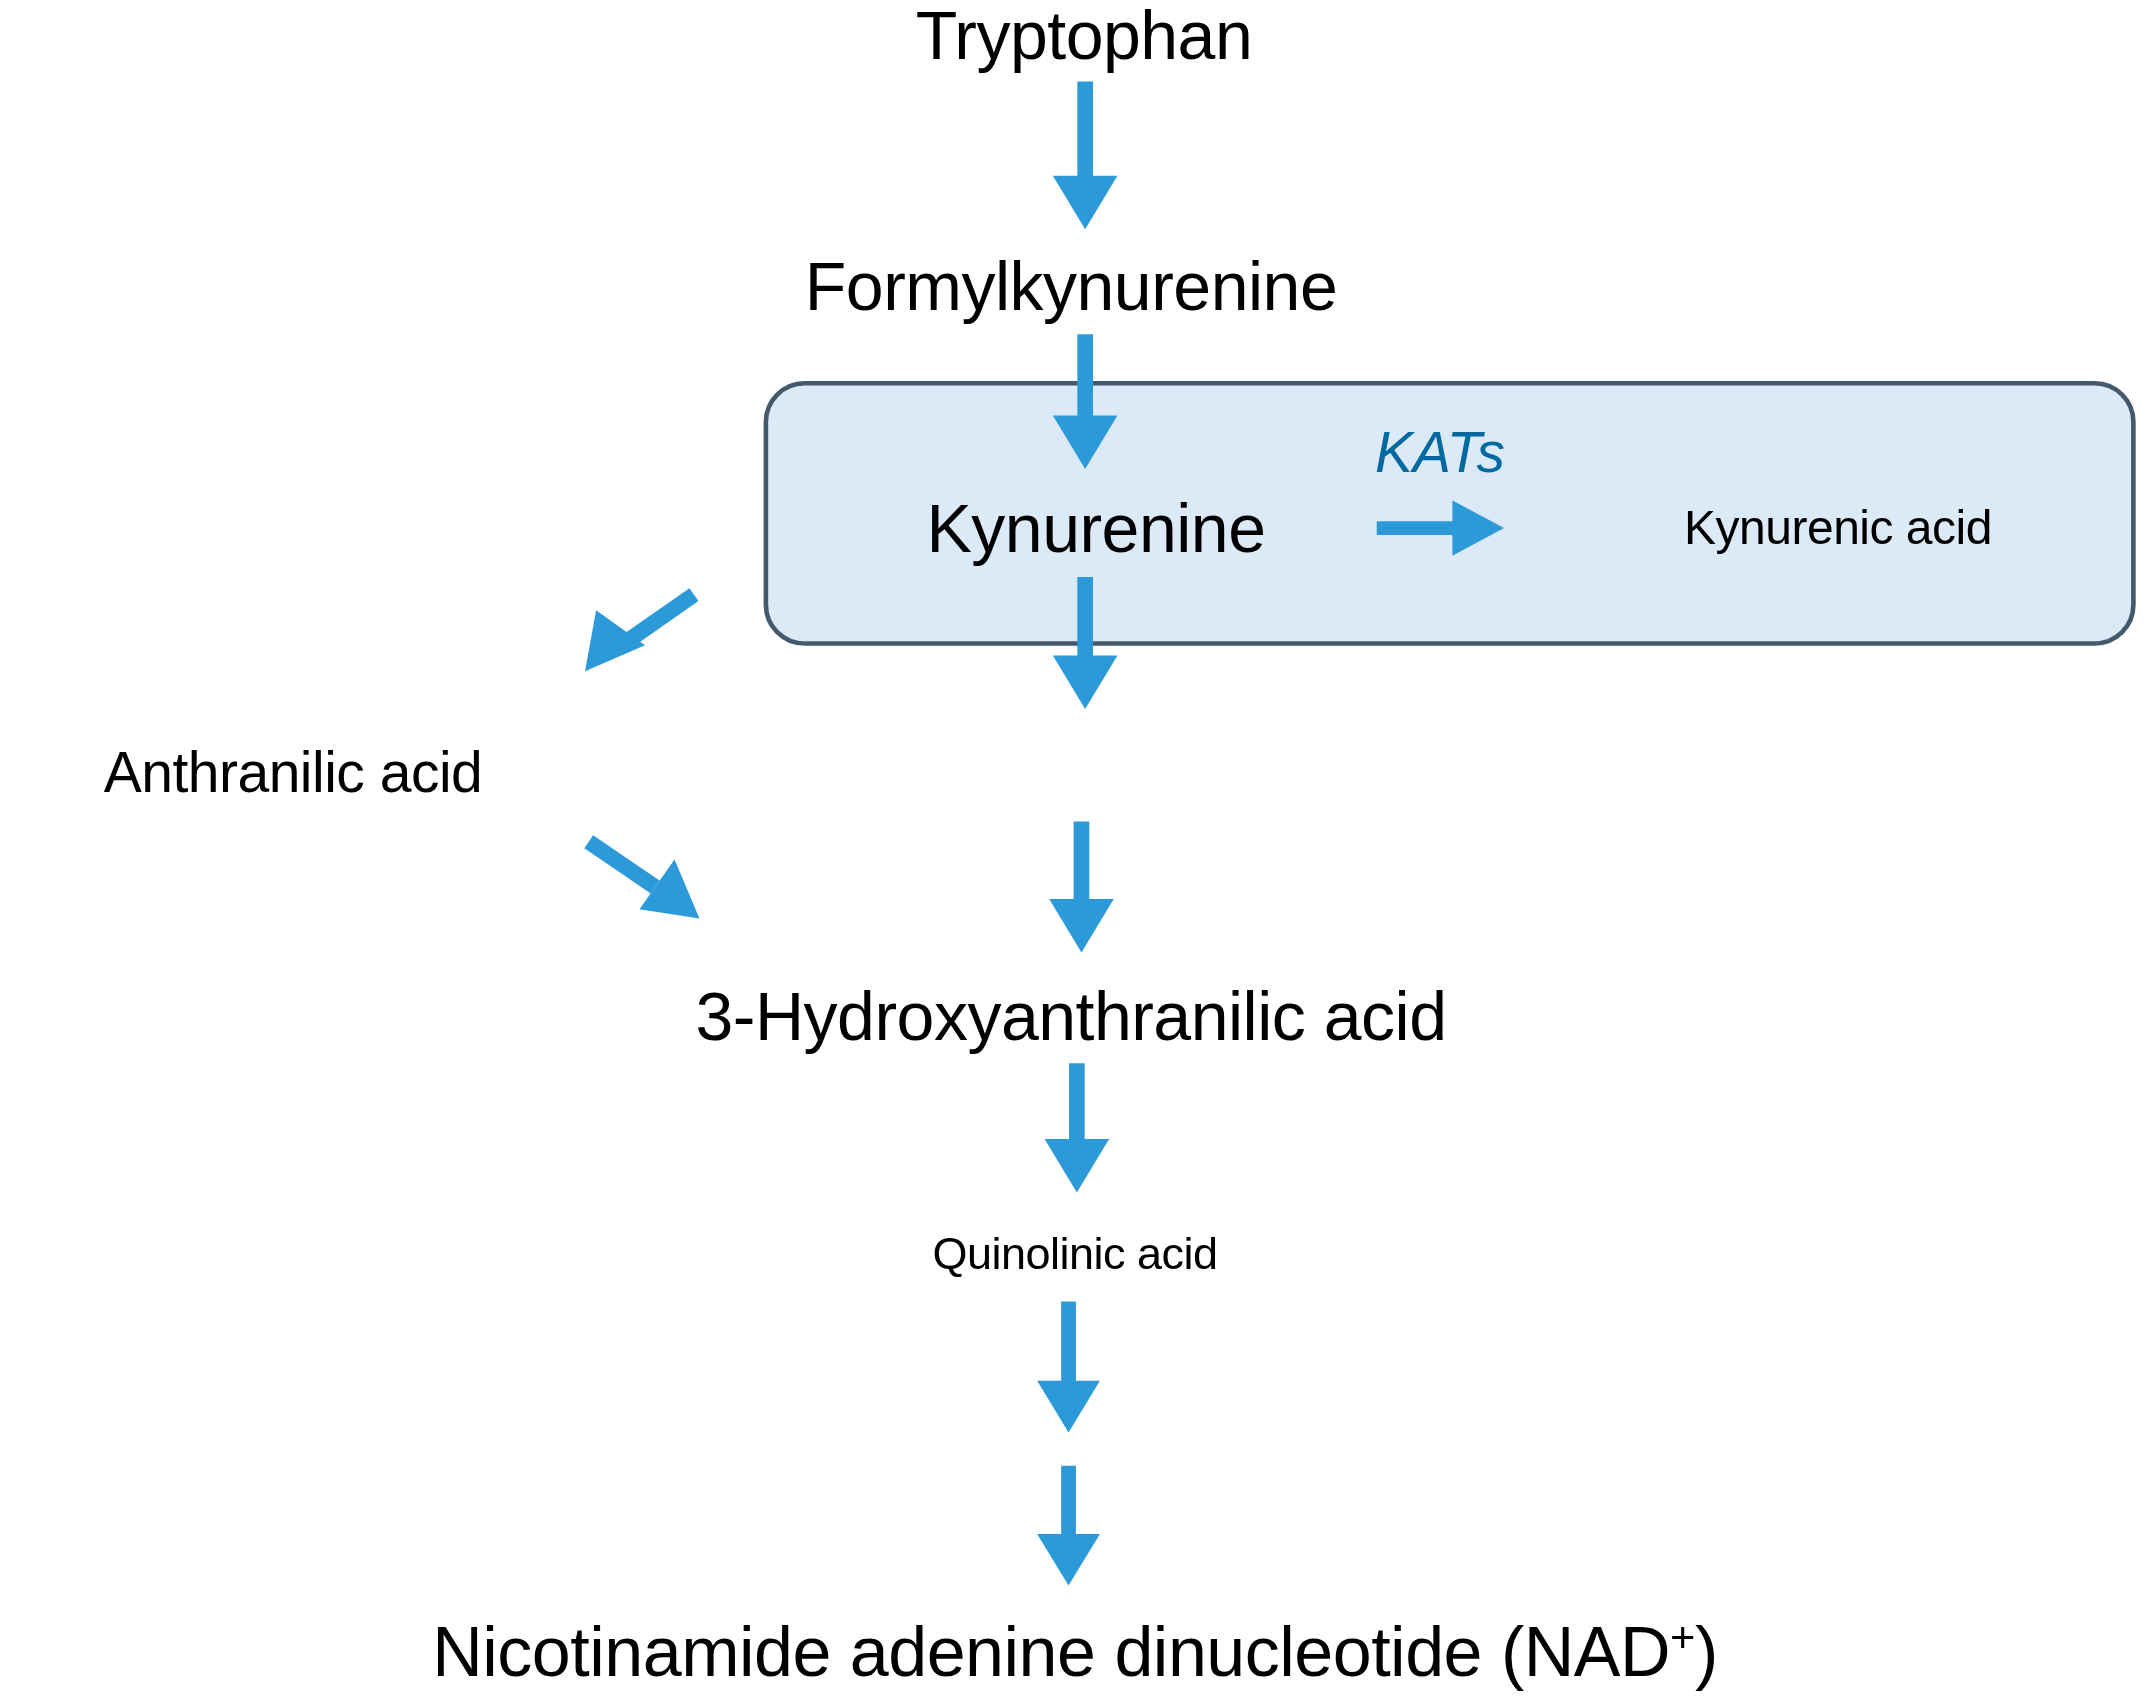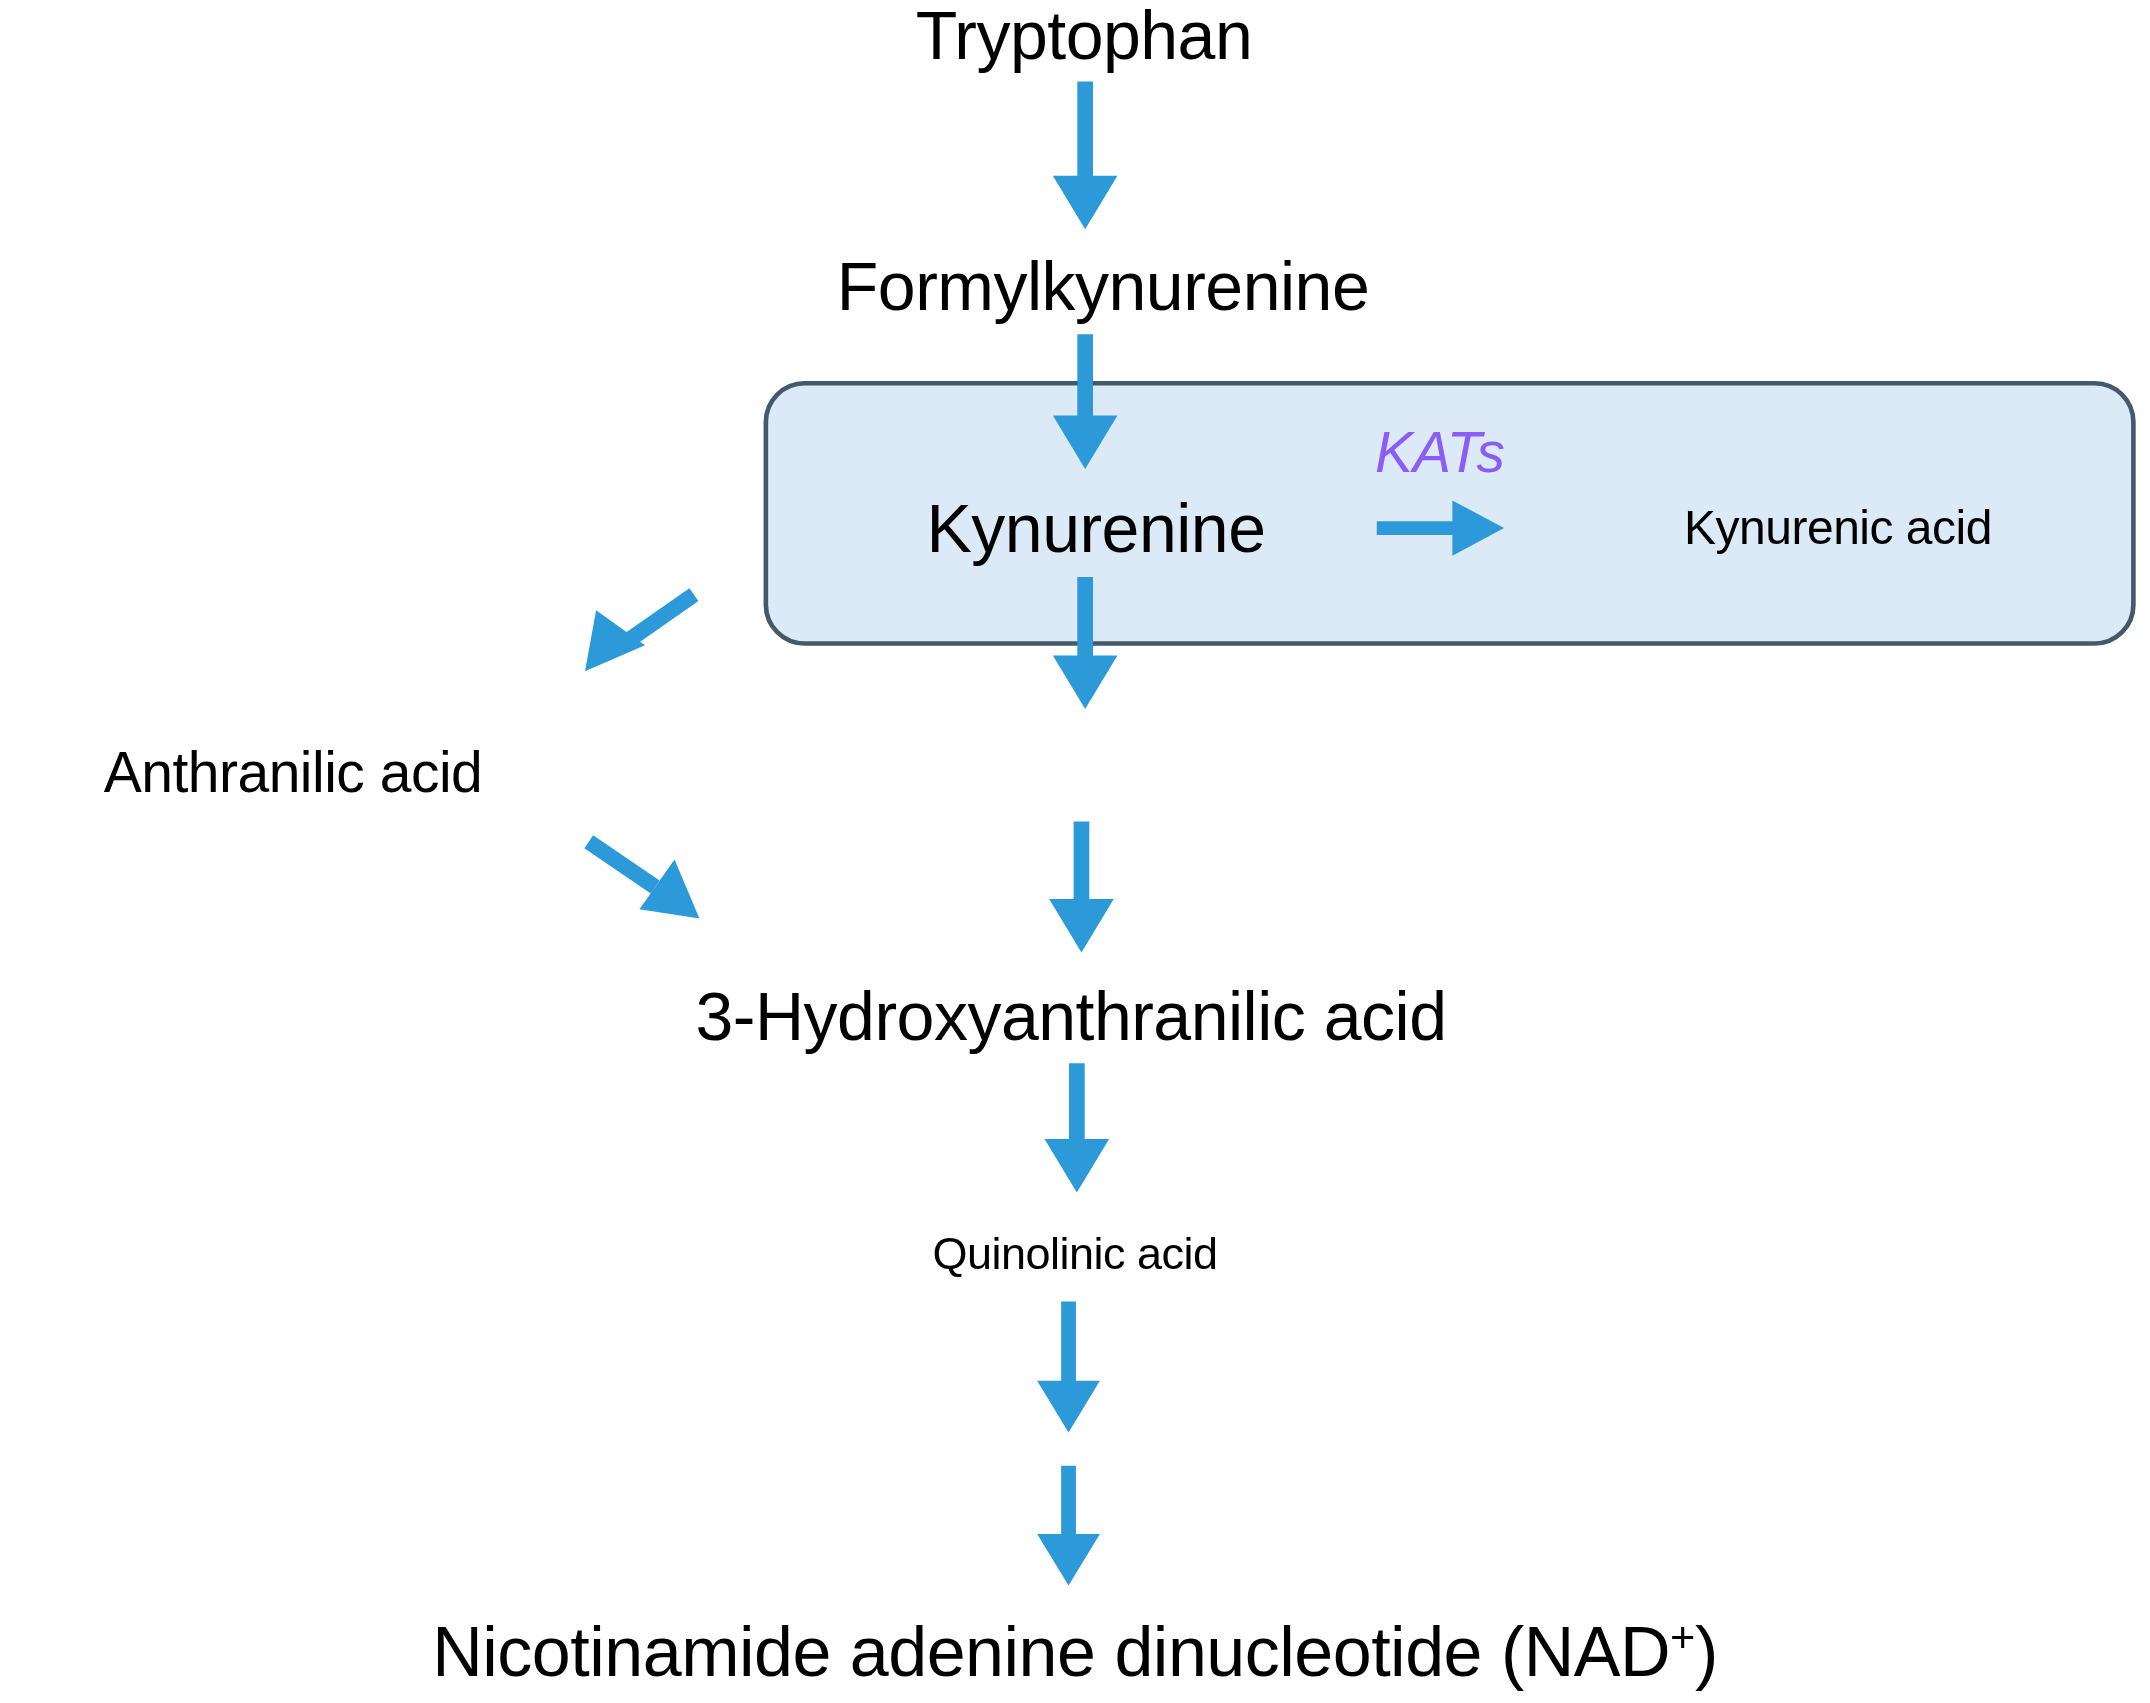--- a/index.html
+++ b/index.html
@@ -29,21 +29,21 @@
     color: #000000;
     font-weight: 400;
     white-space: nowrap;
     line-height: 1;
     letter-spacing: -0.5px;
     transform: translate(-50%, -50%);
     z-index: 5;
   }
   .enzyme-label {
     position: absolute;
-    color: #8b5cf6;
+    color: #0369a1;
     font-style: italic;
     font-weight: 400;
     white-space: nowrap;
     line-height: 1;
     transform: translate(-50%, -50%);
     z-index: 6;
   }
   .sup {
     font-size: 0.62em;
     vertical-align: super;
@@ -102,21 +102,21 @@
     <g>
       <line x1="1158" y1="1410" x2="1158" y2="1505" stroke="#2c9ad9" stroke-width="16"></line>
       <polygon points="1158,1552 1124,1496 1192,1496" fill="#2c9ad9"></polygon>
       <line x1="1158" y1="1588" x2="1158" y2="1670" stroke="#2c9ad9" stroke-width="16"></line>
       <polygon points="1158,1718 1124,1662 1192,1662" fill="#2c9ad9"></polygon>
     </g>
   </svg>
 
   <div class="node-label" style="left:1084px; top:35px; font-size:68px;">Tryptophan</div>
 
-  <div class="node-label" style="left:1071px; top:286px; font-size:68px;margin-left:32px;">Formylkynurenine</div>
+  <div class="node-label" style="left:1071px; top:286px; font-size:68px;">Formylkynurenine</div>
 
   <div class="node-label" style="left:1080px; top:528px; font-size:68px;margin-left:16px;">Kynurenine</div>
 
   <div class="node-label" style="left:1838px; top:528px; font-size:48px;text-align:right;">Kynurenic acid</div>
 
   <div class="enzyme-label" style="left:1440px; top:452px; font-size:57px;">KATs</div>
 
   <div class="node-label" style="left:293px; top:772px; font-size:57px;">Anthranilic acid</div>
 
 

